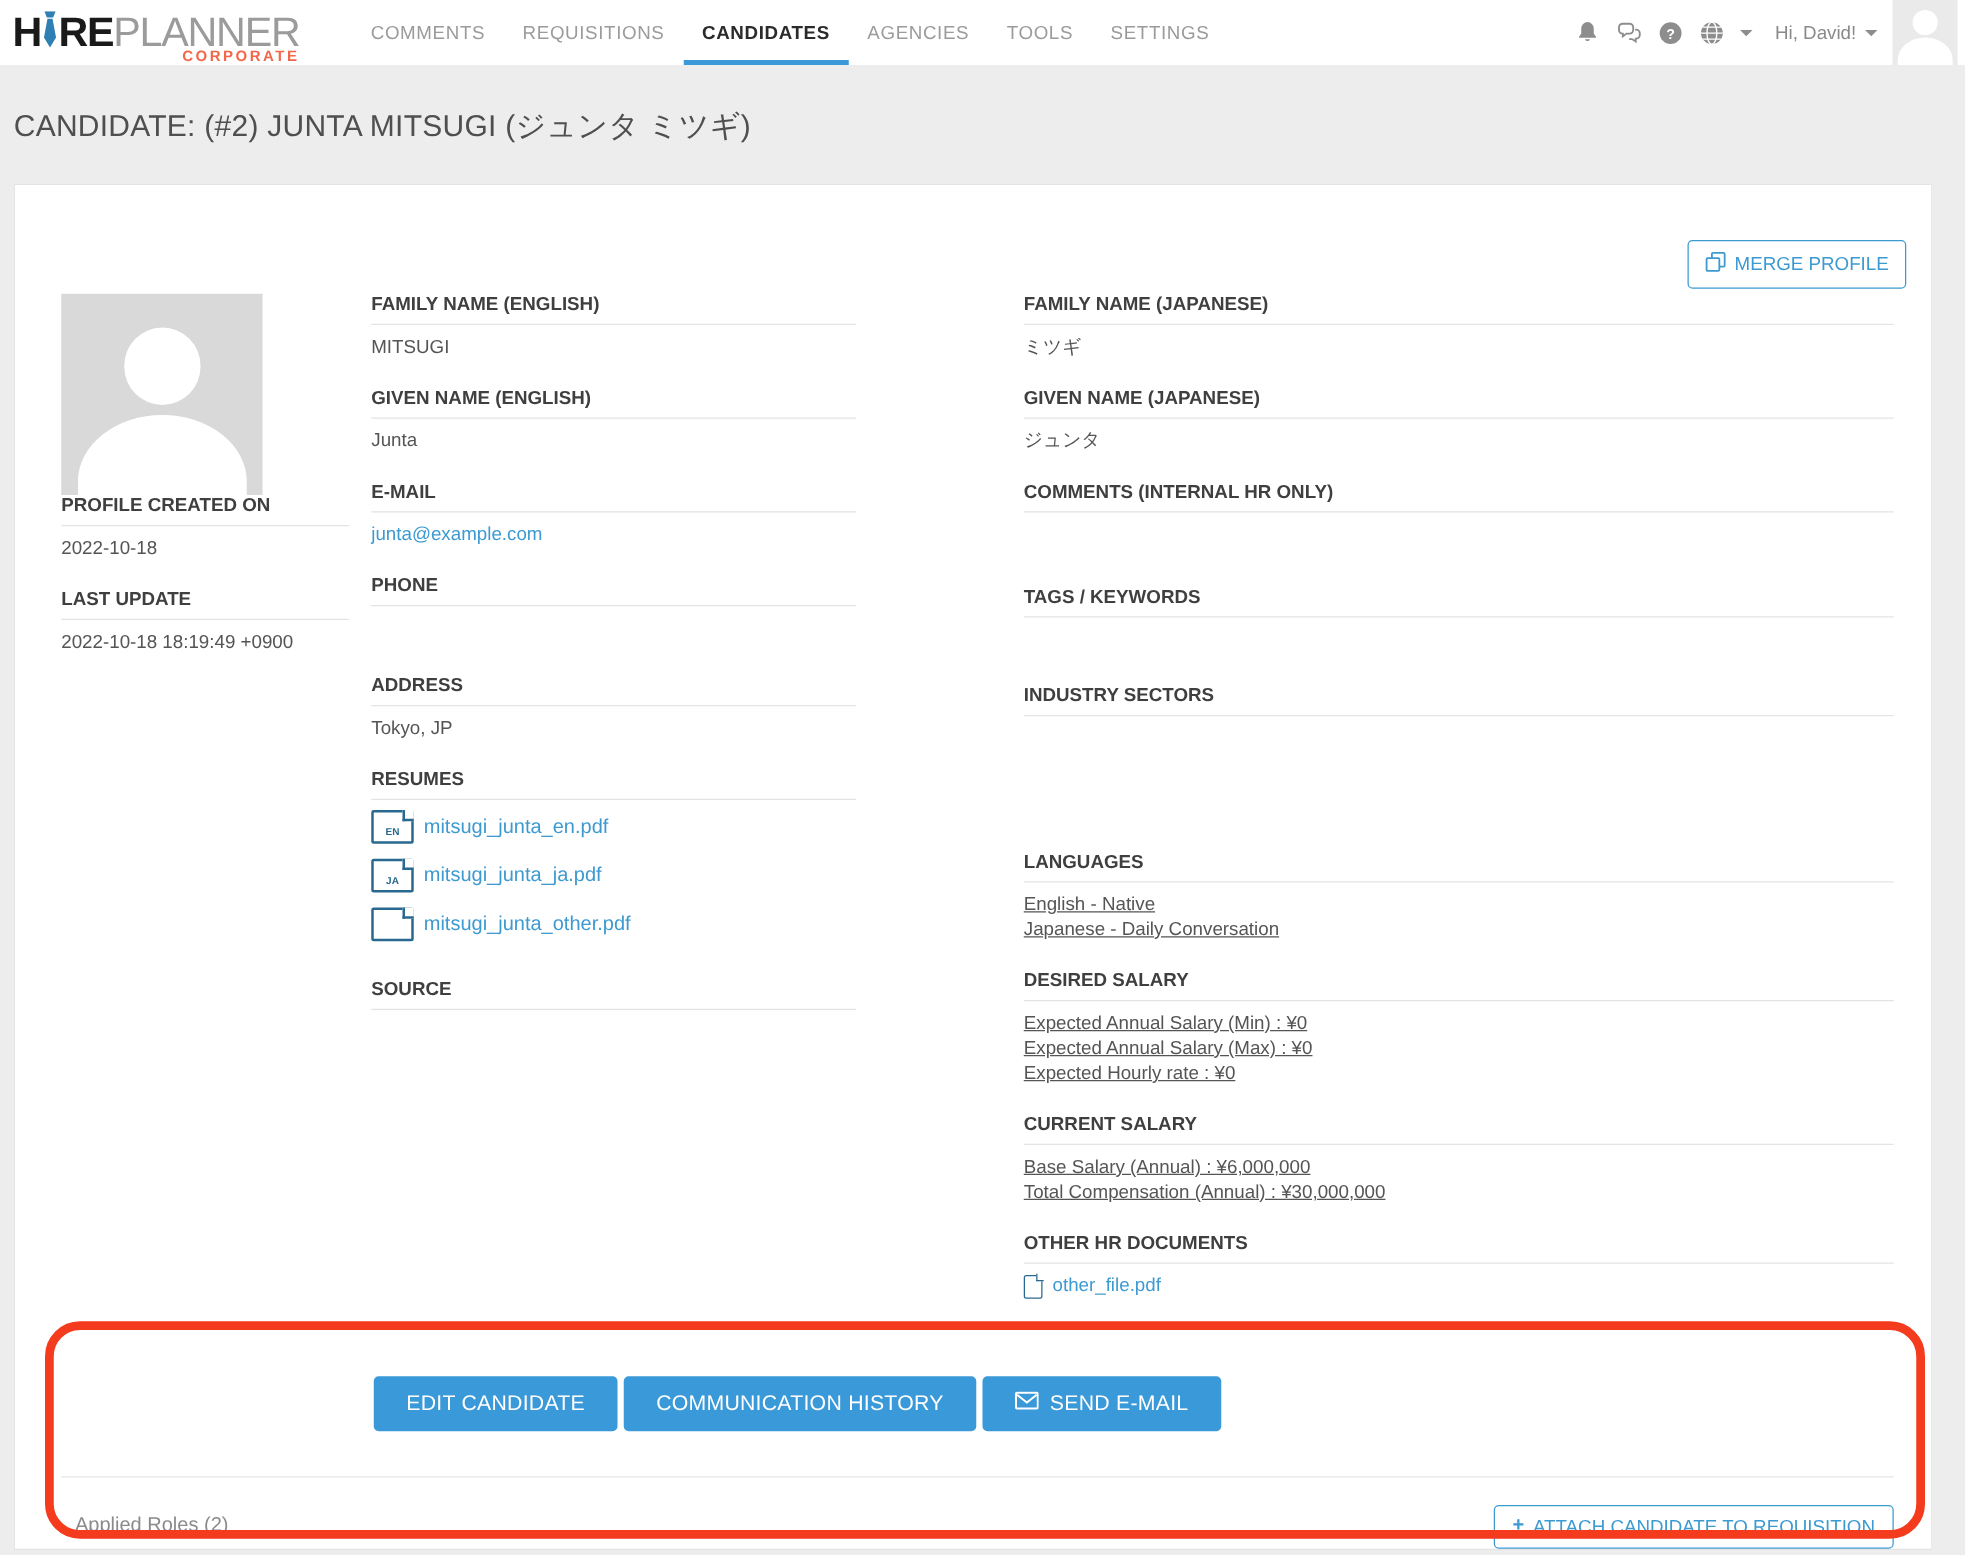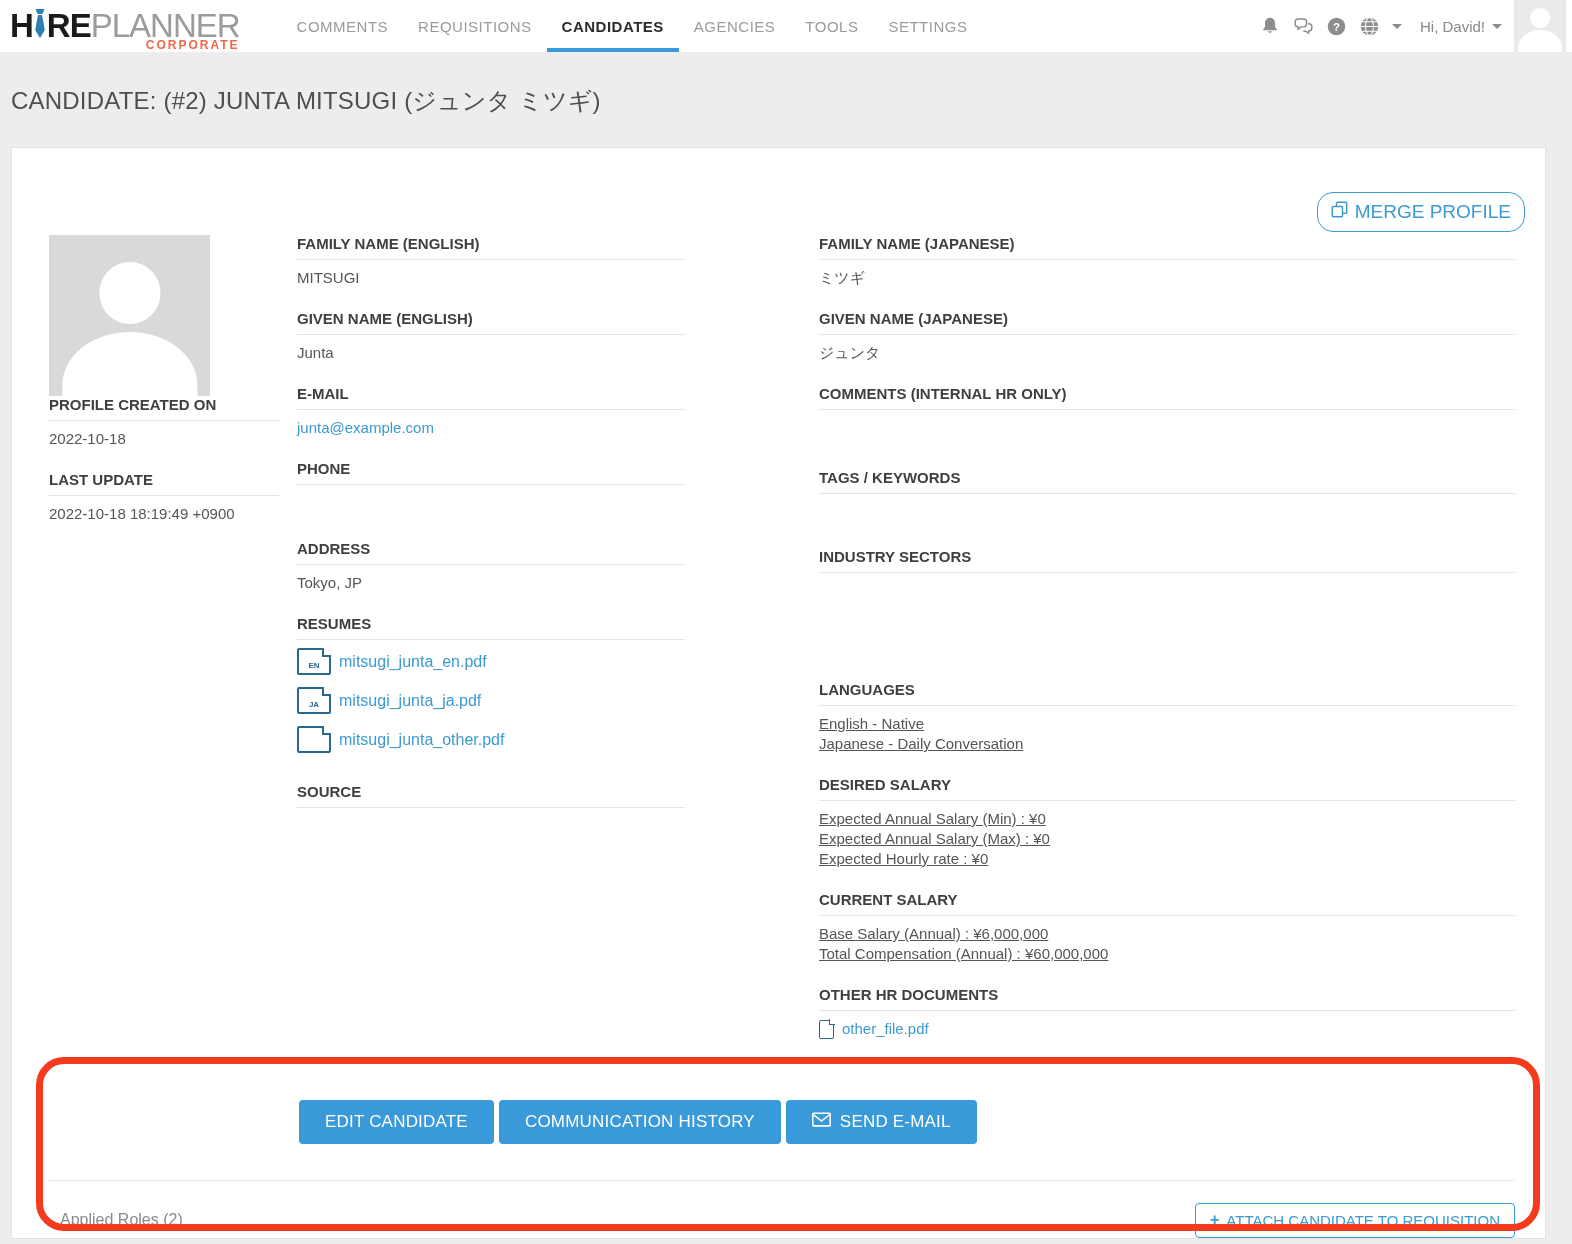--- a/index.html
+++ b/index.html
@@ -31,22 +31,22 @@
   .sil-body { position:absolute; left:50%; top:58%; transform:translateX(-50%); width:84%; height:70%;
     background:#fff; border-radius:50% 50% 0 0; }
 
   
   .page-title { padding:33px 20px 30px 11px; font-size:24px; color:#4f4f4f; letter-spacing:.2px; }
 
   
   .card { position:relative; margin:0 26px 0 11px; min-height:1089px; background:#fff;
     border:1px solid #e3e3e3; padding:87px 30px 0 37px; }
   .merge-btn { position:absolute; top:44px; right:20px; display:inline-flex; align-items:center; gap:7px;
-    background:#fff; border:1px solid #3d9ad1; color:#3d9ad1; border-radius:16px;
-    font-size:19px; padding:8px 13px; cursor:pointer; }
+    background:#fff; border:1px solid #3d9ad1; color:#3d9ad1; border-radius:4px;
+    font-size:15px; padding:8px 13px; cursor:pointer; }
 
   .cols { display:flex; }
   .colA { width:230px; margin-right:18px; flex:none; }
   .colB { width:388px; margin-right:134px; flex:none; }
   .colC { flex:1; max-width:698px; }
 
   .avatar-big { width:161px; height:161px; background:#d9d9d9; position:relative; overflow:hidden; }
   .avatar-big .sil-head { top:17%; width:38%; height:38%; }
   .avatar-big .sil-body { top:60%; width:84%; height:66%; }
 
@@ -271,21 +271,21 @@
         <div class="val salary-lines">
           <div>Expected Annual Salary (Min) : ¥0</div>
           <div>Expected Annual Salary (Max) : ¥0</div>
           <div>Expected Hourly rate : ¥0</div>
         </div>
       </div>
       <div class="field">
         <div class="lbl">CURRENT SALARY</div>
         <div class="val salary-lines">
           <div>Base Salary (Annual) : ¥6,000,000</div>
-          <div>Total Compensation (Annual) : ¥60,000,000</div>
+          <div>Total Compensation (Annual) : ¥30,000,000</div>
         </div>
       </div>
       <div class="field">
         <div class="lbl">OTHER HR DOCUMENTS</div>
         <div class="val">
           <span class="resume-item" style="margin:0; display:inline-flex;">
             <span class="doc sm"></span>
             <a class="link">other_file.pdf</a>
           </span>
         </div>

